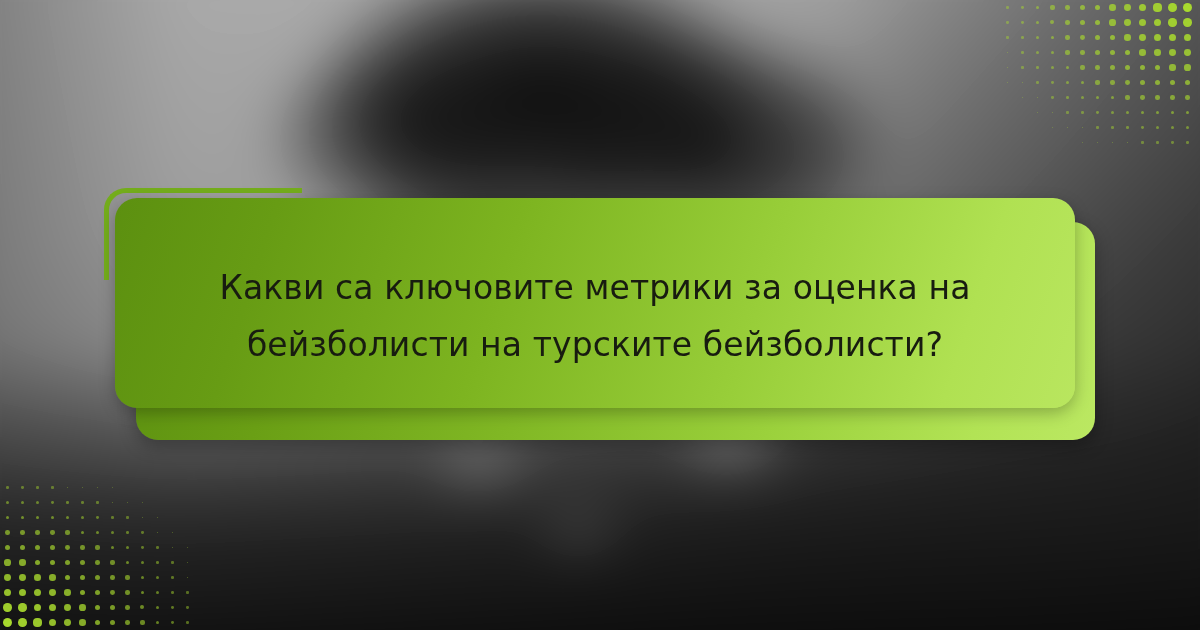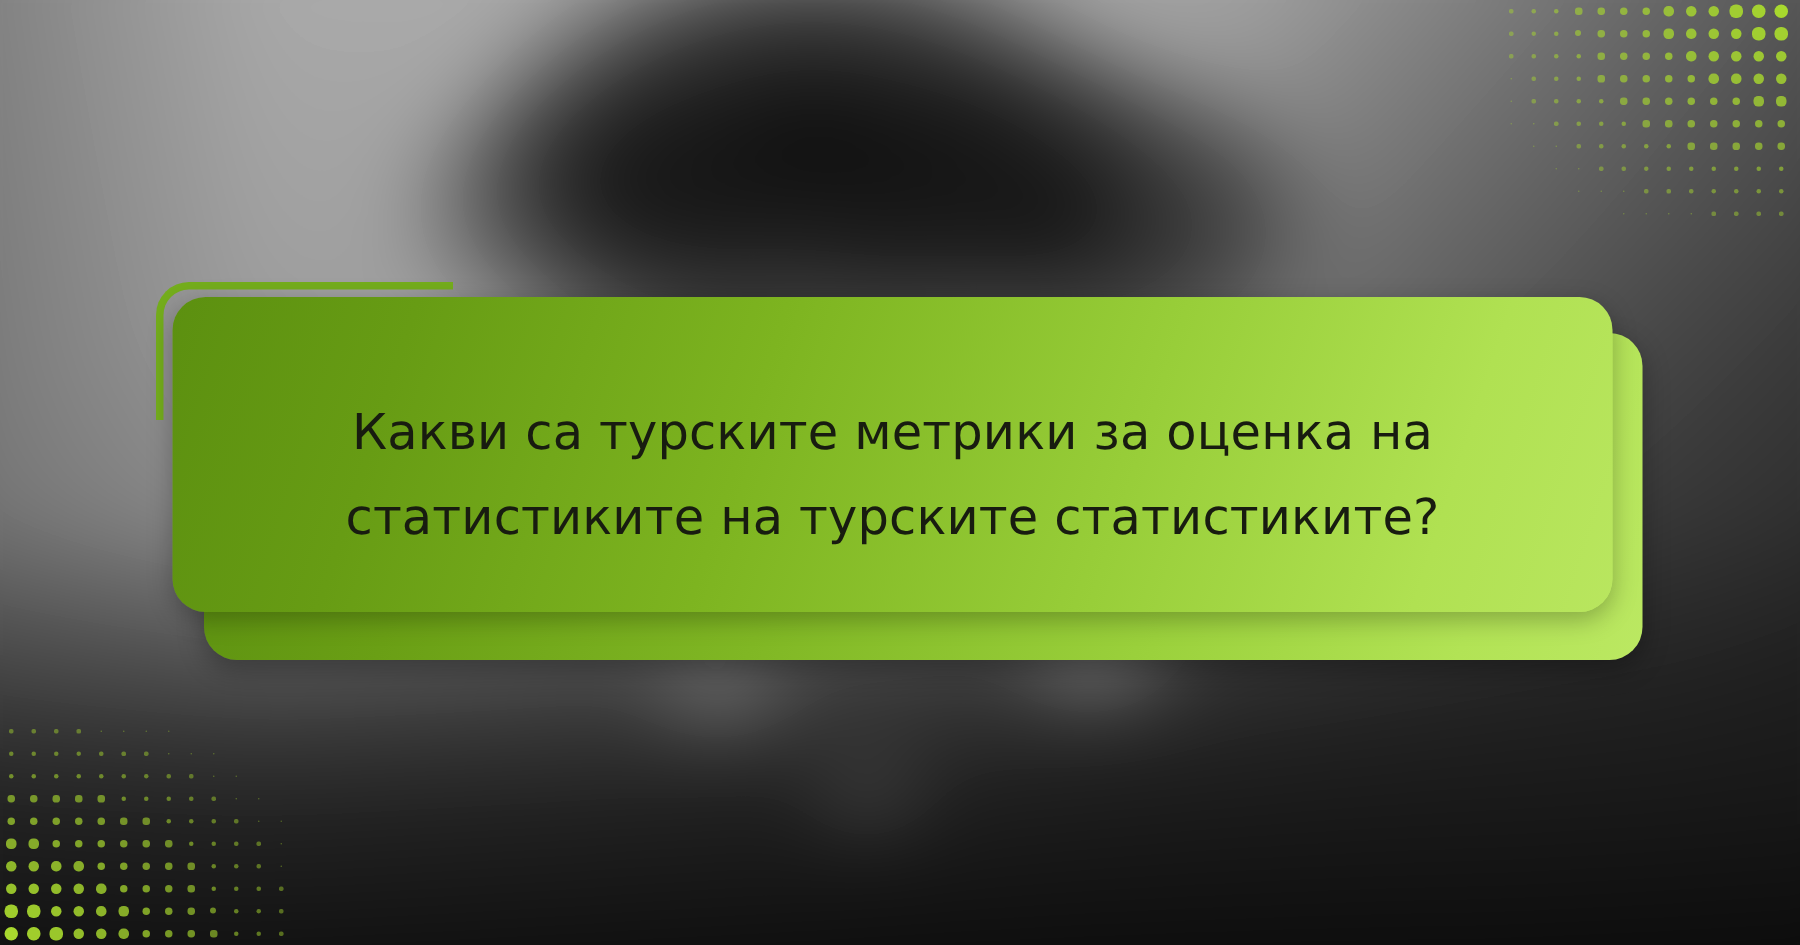--- a/index.html
+++ b/index.html
@@ -388,17 +388,17 @@
       <div class="dot" style="width: 3.5px; height: 3.5px; left: 155.75px; top: 140.75px; background: rgb(168, 217, 46); opacity: 0.55;"></div>
       <div class="dot" style="width: 2.93px; height: 2.93px; left: 171.04px; top: 141.04px; background: rgb(168, 217, 46); opacity: 0.5;"></div>
       <div class="dot" style="width: 2.36px; height: 2.36px; left: 186.32px; top: 141.32px; background: rgb(168, 217, 46); opacity: 0.46;"></div>
     </div>
 
   <div class="card-bracket"></div>
   <div class="card-back"></div>
   <div class="card-front"></div>
 
   <div class="card-text">
-    <div class="line">Какви са турските метрики за оценка на</div>
-    <div class="line">статистиките на турските статистиките?</div>
+    <div class="line">Какви са ключовите метрики за оценка на</div>
+    <div class="line">бейзболисти на турските бейзболисти?</div>
   </div>
 
 </div>
 
 </body></html>

